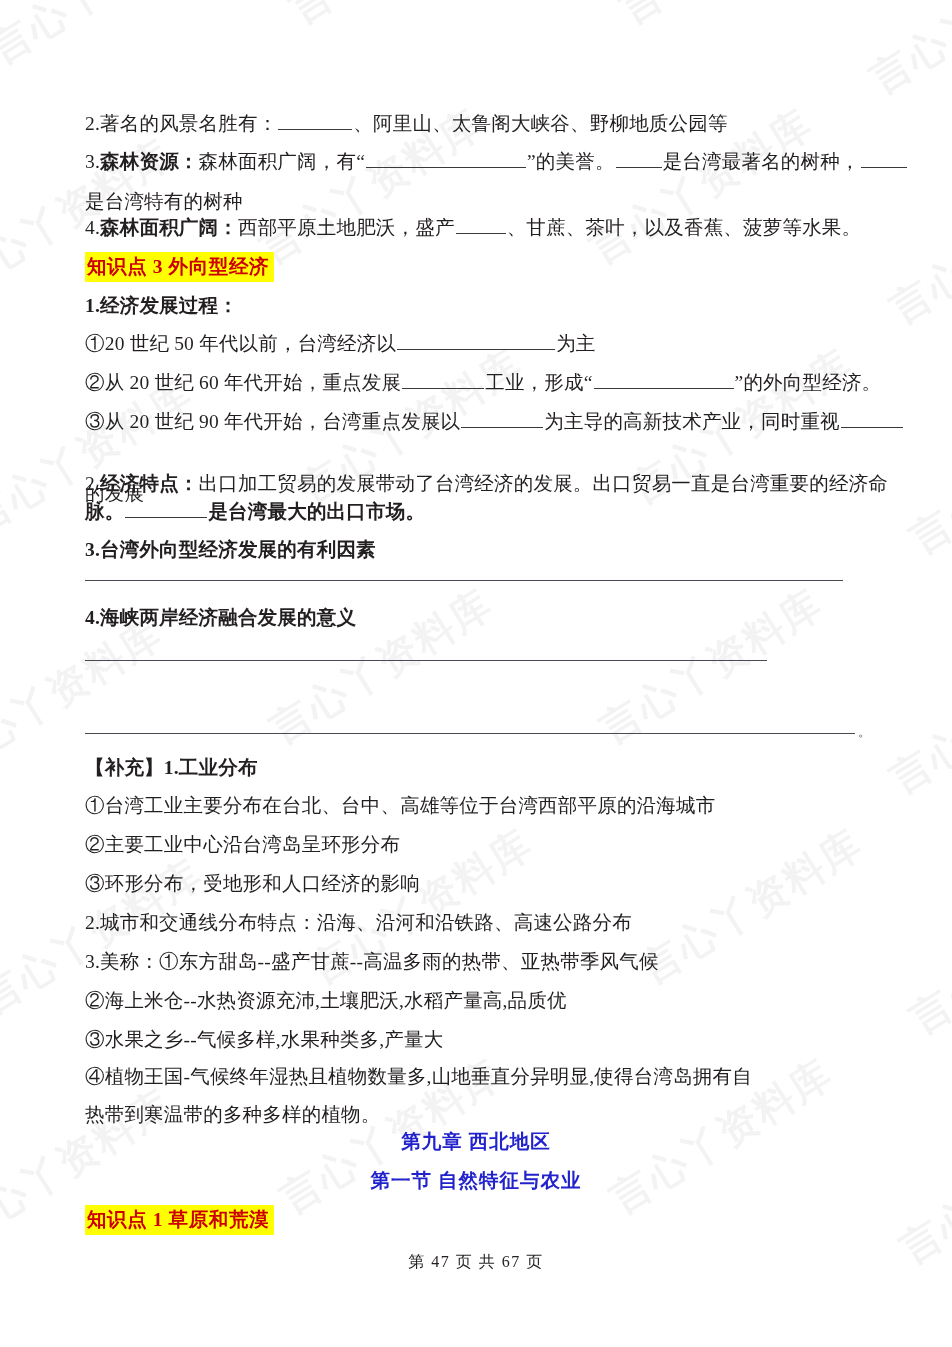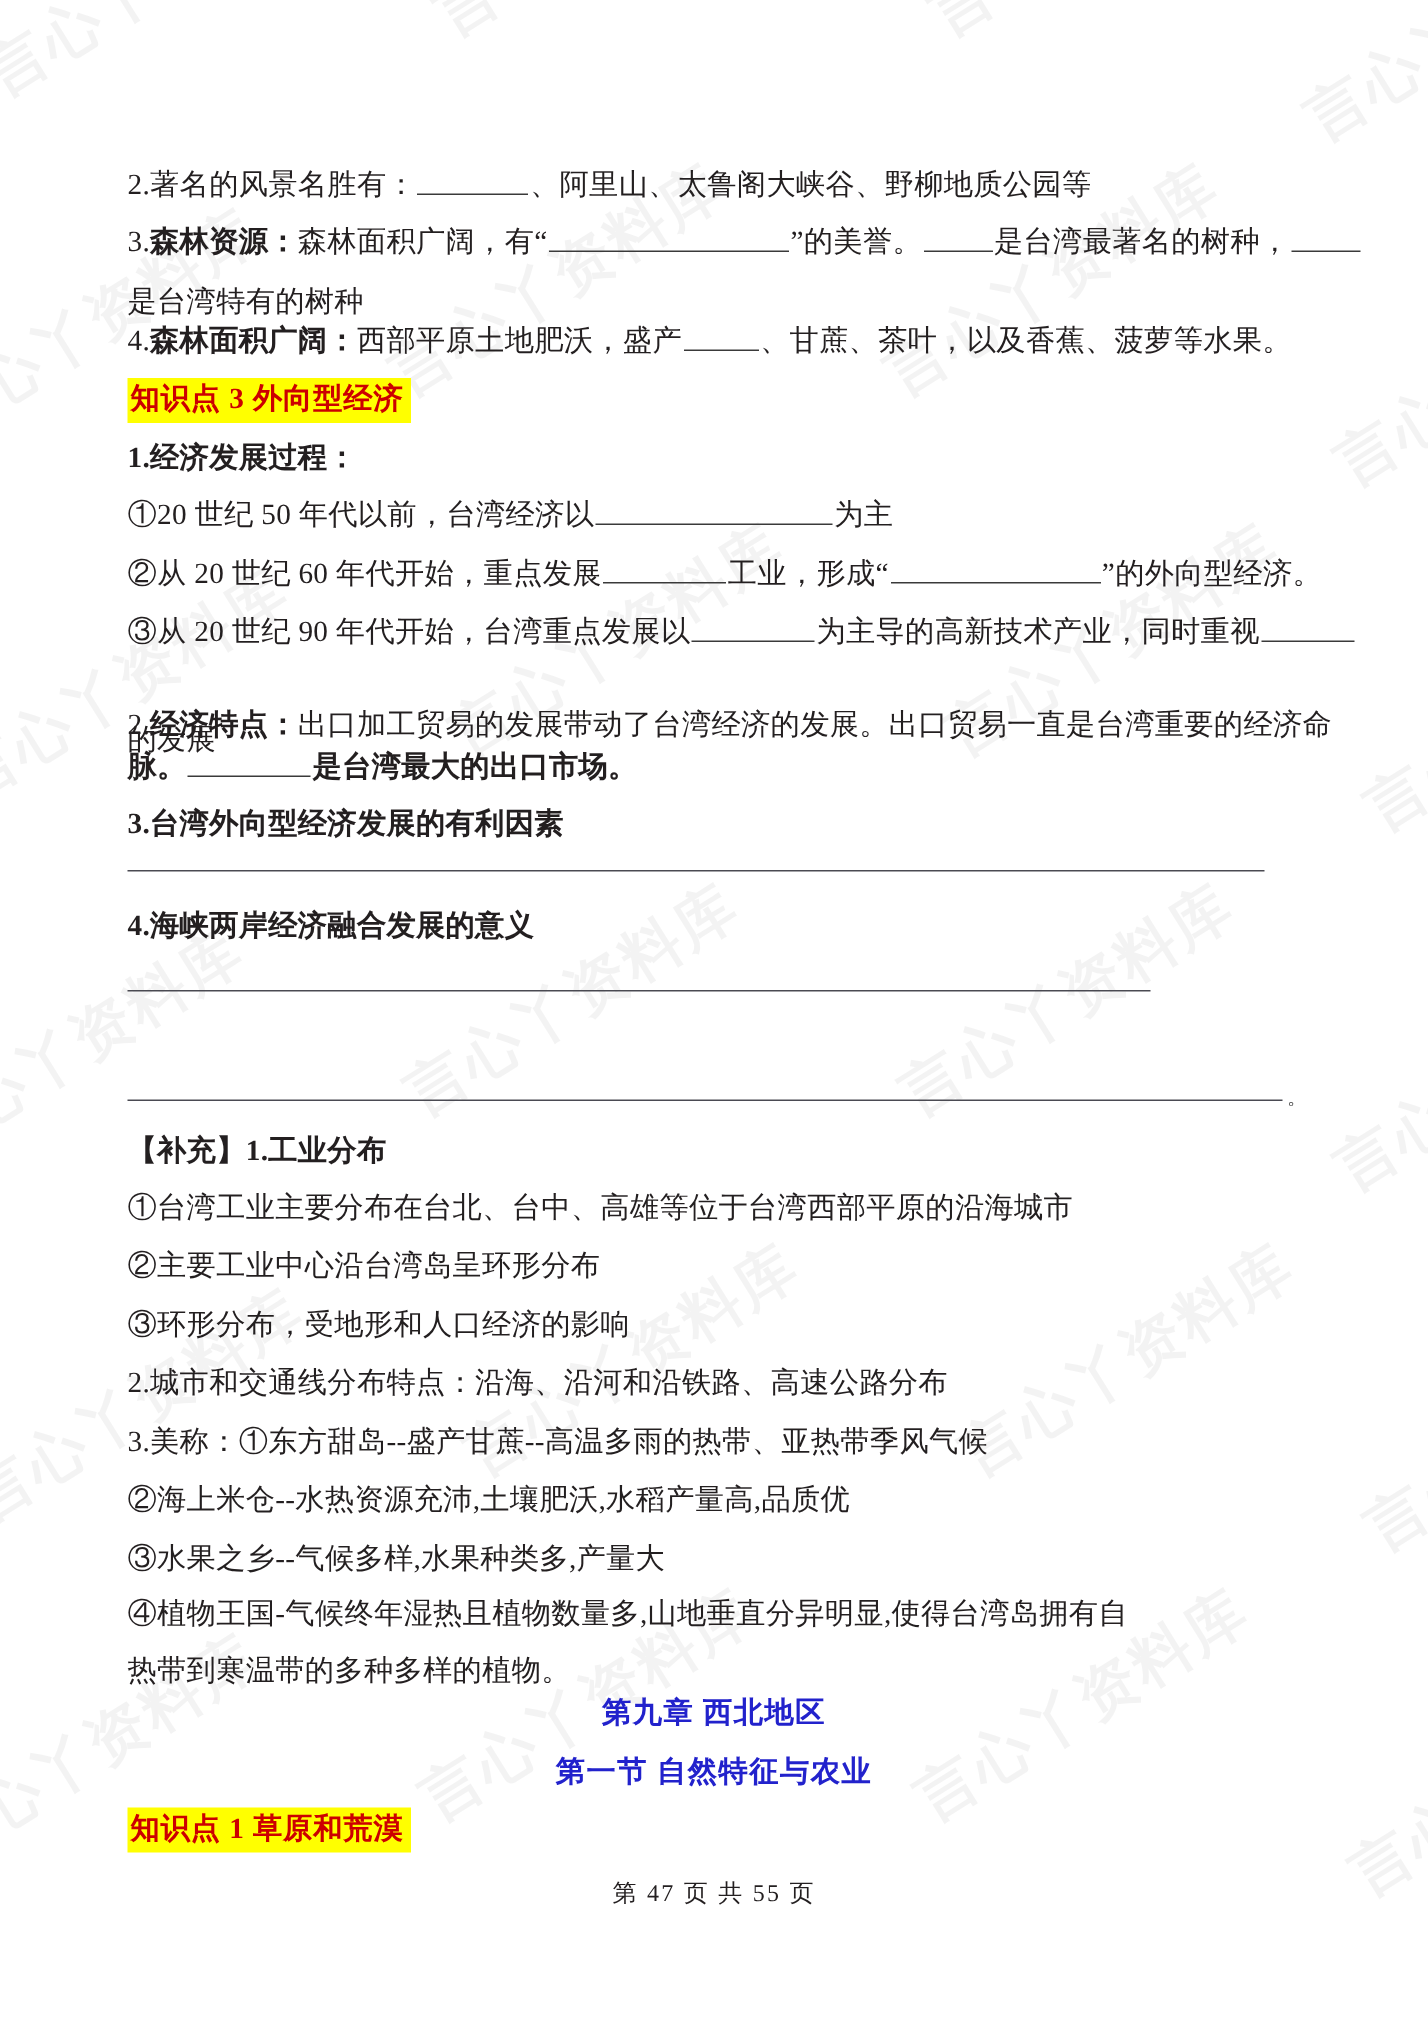--- a/index.html
+++ b/index.html
@@ -197,16 +197,16 @@
     <div class="ln" style="top:987px;">②海上米仓--水热资源充沛,土壤肥沃,水稻产量高,品质优</div>
     <div class="ln" style="top:1026px;">③水果之乡--气候多样,水果种类多,产量大</div>
     <div class="ln" style="top:1063px;">④植物王国-气候终年湿热且植物数量多,山地垂直分异明显,使得台湾岛拥有自</div>
     <div class="ln" style="top:1101px;">热带到寒温带的多种多样的植物。</div>
 
     <div class="chapter" style="top:1128px;">第九章  西北地区</div>
     <div class="chapter" style="top:1167px;">第一节  自然特征与农业</div>
 
     <div class="kp" style="top:1205px;">知识点 1  草原和荒漠</div>
 
-    <div class="footer" style="top:1252px;">第 47 页 共 55 页</div>
+    <div class="footer" style="top:1252px;">第 47 页 共 67 页</div>
 
   </div>
 </div>
 
 </body></html>

